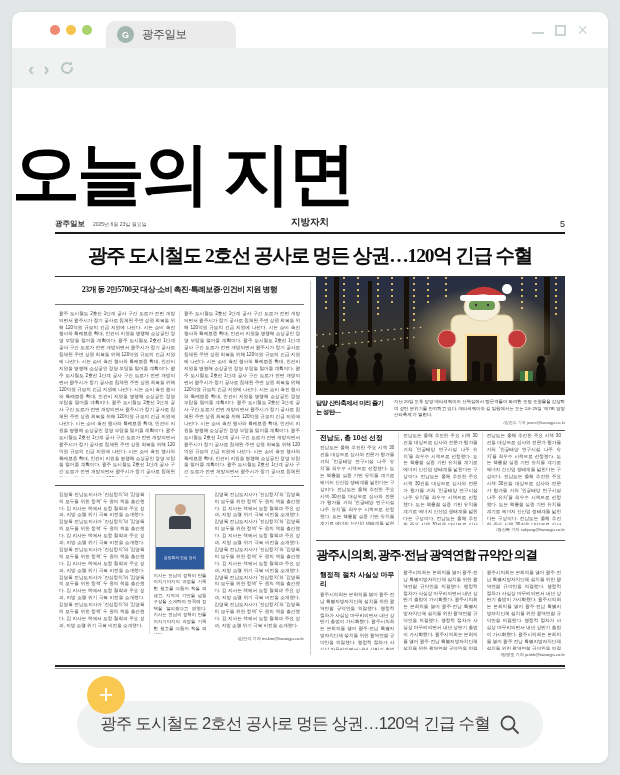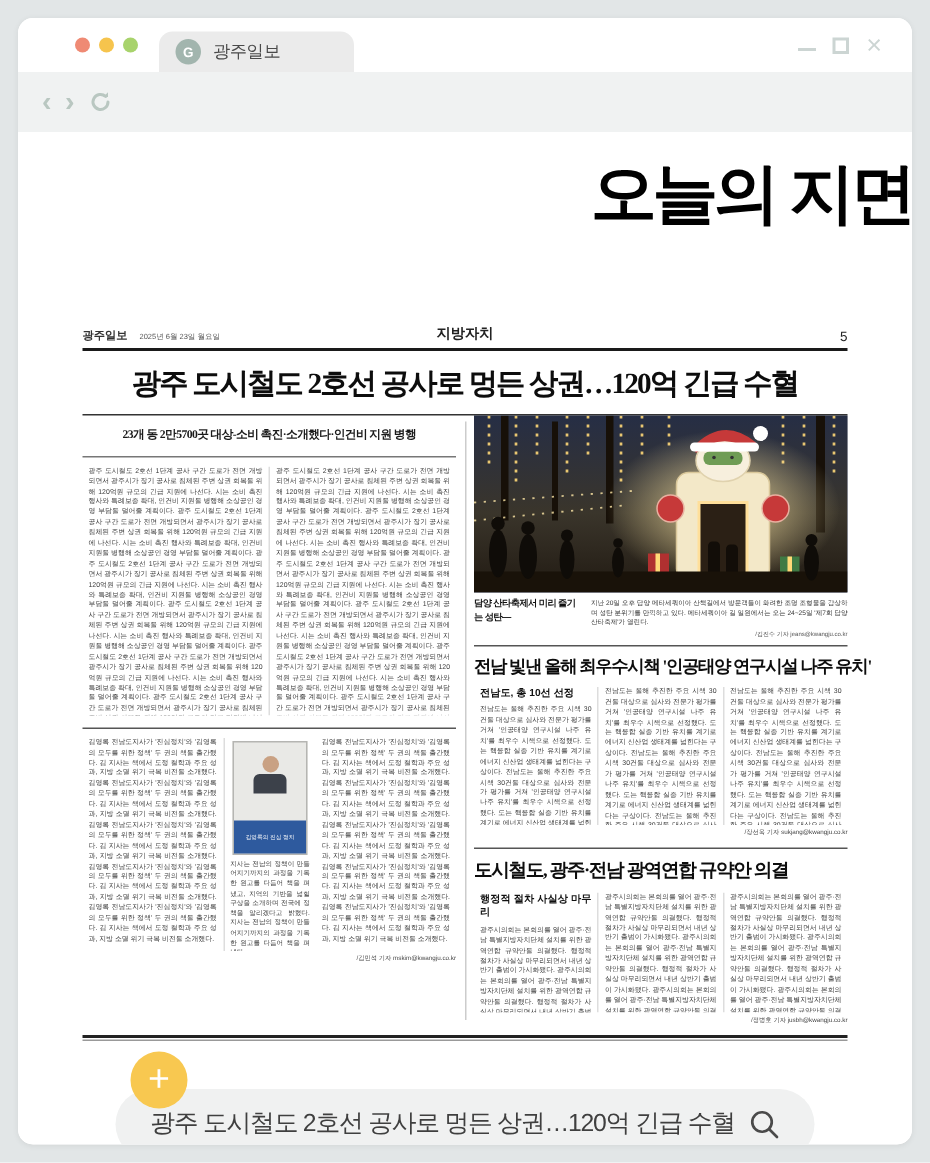--- a/index.html
+++ b/index.html
@@ -38,22 +38,22 @@
   .navbtn { color:#b9c7c1; font-size:19px; font-weight:bold; line-height:1; }
   .urlbar {
     flex:1; height:28px; background:#fff; border-radius:14px;
     display:flex; align-items:center; padding:0 13px; margin-left:5px;
   }
   .url { font-size:12.5px; color:#c3cec9; letter-spacing:.2px; }
   .star { margin-left:auto; color:#c3cec9; font-size:16px; }
   
   .content { background:#fff; height:675px; }
   .page-title {
-    text-align:right; font-size:44px; font-weight:800; letter-spacing:-3px;
-    color:#000; padding-top:12px; height:128px;
+    text-align:left; font-size:68px; font-weight:800; letter-spacing:-3px;
+    color:#000; padding-top:41px; height:128px;
   }
   
   .newspaper { width:510px; margin:0 auto; color:#222; }
   .np-head { display:flex; align-items:flex-end; border-bottom:2px solid #1a1a1a; padding-bottom:3px; }
   .np-head .l { flex:1; display:flex; align-items:baseline; gap:8px; }
   .np-logo { font-size:7.5px; font-weight:bold; color:#333; }
   .np-date { font-size:5px; color:#555; }
   .np-section { font-size:9.5px; font-weight:bold; font-family:Liberation Serif, serif; }
   .np-head .r { flex:1; text-align:right; font-size:9px; }
   .np-headline {
@@ -165,21 +165,21 @@
         <span class="np-section">지방자치</span>
         <span class="r">5</span>
       </div>
 
       <div class="np-headline">광주 도시철도 2호선 공사로 멍든 상권…120억 긴급 수혈</div>
 
       <div class="np-main">
 
         <div class="np-left">
           <div class="np-subheads">
-            <div class="np-subhead">23개 동 2만5700곳 대상-소비 촉진·소개했다·인건비 지원 병행</div>
+            <div class="np-subhead">23개 동 2만5700곳 대상-소비 촉진·특례보증·인건비 지원 병행</div>
           </div>
           <div class="np-cols lead-cols">
             <div class="np-col">광주 도시철도 2호선 1단계 공사 구간 도로가 전면 개방되면서 광주시가 장기 공사로 침체된 주변 상권 회복을 위해 120억원 규모의 긴급 지원에 나선다. 시는 소비 촉진 행사와 특례보증 확대, 인건비 지원을 병행해 소상공인 경영 부담을 덜어줄 계획이다. 광주 도시철도 2호선 1단계 공사 구간 도로가 전면 개방되면서 광주시가 장기 공사로 침체된 주변 상권 회복을 위해 120억원 규모의 긴급 지원에 나선다. 시는 소비 촉진 행사와 특례보증 확대, 인건비 지원을 병행해 소상공인 경영 부담을 덜어줄 계획이다. 광주 도시철도 2호선 1단계 공사 구간 도로가 전면 개방되면서 광주시가 장기 공사로 침체된 주변 상권 회복을 위해 120억원 규모의 긴급 지원에 나선다. 시는 소비 촉진 행사와 특례보증 확대, 인건비 지원을 병행해 소상공인 경영 부담을 덜어줄 계획이다. 광주 도시철도 2호선 1단계 공사 구간 도로가 전면 개방되면서 광주시가 장기 공사로 침체된 주변 상권 회복을 위해 120억원 규모의 긴급 지원에 나선다. 시는 소비 촉진 행사와 특례보증 확대, 인건비 지원을 병행해 소상공인 경영 부담을 덜어줄 계획이다. 광주 도시철도 2호선 1단계 공사 구간 도로가 전면 개방되면서 광주시가 장기 공사로 침체된 주변 상권 회복을 위해 120억원 규모의 긴급 지원에 나선다. 시는 소비 촉진 행사와 특례보증 확대, 인건비 지원을 병행해 소상공인 경영 부담을 덜어줄 계획이다. 광주 도시철도 2호선 1단계 공사 구간 도로가 전면 개방되면서 광주시가 장기 공사로 침체된 주변 상권 회복을 위해 120억원 규모의 긴급 지원에 나선다. 시는 소비 촉진 행사와 특례보증 확대, 인건비 지원을 병행해 소상공인 경영 부담을 덜어줄 계획이다.</div>
             <div class="np-col">광주 도시철도 2호선 1단계 공사 구간 도로가 전면 개방되면서 광주시가 장기 공사로 침체된 주변 상권 회복을 위해 120억원 규모의 긴급 지원에 나선다. 시는 소비 촉진 행사와 특례보증 확대, 인건비 지원을 병행해 소상공인 경영 부담을 덜어줄 계획이다. 광주 도시철도 2호선 1단계 공사 구간 도로가 전면 개방되면서 광주시가 장기 공사로 침체된 주변 상권 회복을 위해 120억원 규모의 긴급 지원에 나선다. 시는 소비 촉진 행사와 특례보증 확대, 인건비 지원을 병행해 소상공인 경영 부담을 덜어줄 계획이다. 광주 도시철도 2호선 1단계 공사 구간 도로가 전면 개방되면서 광주시가 장기 공사로 침체된 주변 상권 회복을 위해 120억원 규모의 긴급 지원에 나선다. 시는 소비 촉진 행사와 특례보증 확대, 인건비 지원을 병행해 소상공인 경영 부담을 덜어줄 계획이다. 광주 도시철도 2호선 1단계 공사 구간 도로가 전면 개방되면서 광주시가 장기 공사로 침체된 주변 상권 회복을 위해 120억원 규모의 긴급 지원에 나선다. 시는 소비 촉진 행사와 특례보증 확대, 인건비 지원을 병행해 소상공인 경영 부담을 덜어줄 계획이다. 광주 도시철도 2호선 1단계 공사 구간 도로가 전면 개방되면서 광주시가 장기 공사로 침체된 주변 상권 회복을 위해 120억원 규모의 긴급 지원에 나선다. 시는 소비 촉진 행사와 특례보증 확대, 인건비 지원을 병행해 소상공인 경영 부담을 덜어줄 계획이다. 광주 도시철도 2호선 1단계 공사 구간 도로가 전면 개방되면서 광주시가 장기 공사로 침체된 주변 상권 회복을 위해 120억원 규모의 긴급 지원에 나선다. 시는 소비 촉진 행사와 특례보증 확대, 인건비 지원을 병행해 소상공인 경영 부담을 덜어줄 계획이다.</div>
           </div>
           <div class="np-divider"></div>
           <div class="np-cols art3-cols">
             <div class="np-col">김영록 전남도지사가 '진심정치'와 '김영록의 모두를 위한 정책' 두 권의 책을 출간했다. 김 지사는 책에서 도정 철학과 주요 성과, 지방 소멸 위기 극복 비전을 소개했다. 김영록 전남도지사가 '진심정치'와 '김영록의 모두를 위한 정책' 두 권의 책을 출간했다. 김 지사는 책에서 도정 철학과 주요 성과, 지방 소멸 위기 극복 비전을 소개했다. 김영록 전남도지사가 '진심정치'와 '김영록의 모두를 위한 정책' 두 권의 책을 출간했다. 김 지사는 책에서 도정 철학과 주요 성과, 지방 소멸 위기 극복 비전을 소개했다. 김영록 전남도지사가 '진심정치'와 '김영록의 모두를 위한 정책' 두 권의 책을 출간했다. 김 지사는 책에서 도정 철학과 주요 성과, 지방 소멸 위기 극복 비전을 소개했다. 김영록 전남도지사가 '진심정치'와 '김영록의 모두를 위한 정책' 두 권의 책을 출간했다. 김 지사는 책에서 도정 철학과 주요 성과, 지방 소멸 위기 극복 비전을 소개했다.</div>
             <div class="bookcol">
               <div class="book">
@@ -263,32 +263,31 @@
               </g>
             </svg>
           </div>
           <div class="caption">
             <div class="cap-title">담양 산타축제서 미리 즐기는 성탄—</div>
             <div class="cap-right">
               <div class="cap-body">지난 20일 오후 담양 메타세쿼이아 산책길에서 방문객들이 화려한 조명 조형물을 감상하며 성탄 분위기를 만끽하고 있다. 메타세쿼이아 길 일원에서는 오는 24~25일 '제7회 담양 산타축제'가 열린다.</div>
               <div class="cap-credit">/김진수 기자 jeans@kwangju.co.kr</div>
             </div>
           </div>
-          <div class="art-head art2-head">전남 빛낸 올해 최우수시책 '인공태양 연구시설 나주 유치'</div>
           <div class="np-cols art2-cols">
             <div class="np-col">
               <div class="art-sub">전남도, 총 10선 선정</div>
               <span>전남도는 올해 추진한 주요 시책 30건을 대상으로 심사와 전문가 평가를 거쳐 '인공태양 연구시설 나주 유치'를 최우수 시책으로 선정했다. 도는 핵융합 실증 기반 유치를 계기로 에너지 신산업 생태계를 넓힌다는 구상이다. 전남도는 올해 추진한 주요 시책 30건을 대상으로 심사와 전문가 평가를 거쳐 '인공태양 연구시설 나주 유치'를 최우수 시책으로 선정했다. 도는 핵융합 실증 기반 유치를 계기로 에너지 신산업 생태계를 넓힌다는 구상이다. 전남도는 올해 추진한 주요 시책 30건을 대상으로 심사와 전문가 평가를 거쳐 '인공태양 연구시설 나주 유치'를 최우수 시책으로 선정했다. 도는 핵융합 실증 기반 유치를 계기로 에너지 신산업 생태계를 넓힌다는 구상이다. 전남도는 올해 추진한 주요 시책 30건을 대상으로 심사와 전문가 평가를 거쳐 '인공태양 연구시설 나주 유치'를 최우수 시책으로 선정했다. 도는 핵융합 실증 기반 유치를 계기로 에너지 신산업 생태계를 넓힌다는 구상이다. 전남도는 올해 추진한 주요 시책 30건을 대상으로 심사와 전문가 평가를 거쳐 '인공태양 연구시설 나주 유치'를 최우수 시책으로 선정했다. 도는 핵융합 실증 기반 유치를 계기로 에너지 신산업 생태계를 넓힌다는 구상이다. 전남도는 올해 추진한 주요 시책 30건을 대상으로 심사와 전문가 평가를 거쳐 '인공태양 연구시설 나주 유치'를 최우수 시책으로 선정했다.</span>
             </div>
             <div class="np-col">전남도는 올해 추진한 주요 시책 30건을 대상으로 심사와 전문가 평가를 거쳐 '인공태양 연구시설 나주 유치'를 최우수 시책으로 선정했다. 도는 핵융합 실증 기반 유치를 계기로 에너지 신산업 생태계를 넓힌다는 구상이다. 전남도는 올해 추진한 주요 시책 30건을 대상으로 심사와 전문가 평가를 거쳐 '인공태양 연구시설 나주 유치'를 최우수 시책으로 선정했다. 도는 핵융합 실증 기반 유치를 계기로 에너지 신산업 생태계를 넓힌다는 구상이다. 전남도는 올해 추진한 주요 시책 30건을 대상으로 심사와 전문가 평가를 거쳐 '인공태양 연구시설 나주 유치'를 최우수 시책으로 선정했다. 도는 핵융합 실증 기반 유치를 계기로 에너지 신산업 생태계를 넓힌다는 구상이다. 전남도는 올해 추진한 주요 시책 30건을 대상으로 심사와 전문가 평가를 거쳐 '인공태양 연구시설 나주 유치'를 최우수 시책으로 선정했다. 도는 핵융합 실증 기반 유치를 계기로 에너지 신산업 생태계를 넓힌다는 구상이다. 전남도는 올해 추진한 주요 시책 30건을 대상으로 심사와 전문가 평가를 거쳐 '인공태양 연구시설 나주 유치'를 최우수 시책으로 선정했다. 도는 핵융합 실증 기반 유치를 계기로 에너지 신산업 생태계를 넓힌다는 구상이다. 전남도는 올해 추진한 주요 시책 30건을 대상으로 심사와 전문가 평가를 거쳐 '인공태양 연구시설 나주 유치'를 최우수 시책으로 선정했다.</div>
             <div class="np-col">전남도는 올해 추진한 주요 시책 30건을 대상으로 심사와 전문가 평가를 거쳐 '인공태양 연구시설 나주 유치'를 최우수 시책으로 선정했다. 도는 핵융합 실증 기반 유치를 계기로 에너지 신산업 생태계를 넓힌다는 구상이다. 전남도는 올해 추진한 주요 시책 30건을 대상으로 심사와 전문가 평가를 거쳐 '인공태양 연구시설 나주 유치'를 최우수 시책으로 선정했다. 도는 핵융합 실증 기반 유치를 계기로 에너지 신산업 생태계를 넓힌다는 구상이다. 전남도는 올해 추진한 주요 시책 30건을 대상으로 심사와 전문가 평가를 거쳐 '인공태양 연구시설 나주 유치'를 최우수 시책으로 선정했다. 도는 핵융합 실증 기반 유치를 계기로 에너지 신산업 생태계를 넓힌다는 구상이다. 전남도는 올해 추진한 주요 시책 30건을 대상으로 심사와 전문가 평가를 거쳐 '인공태양 연구시설 나주 유치'를 최우수 시책으로 선정했다. 도는 핵융합 실증 기반 유치를 계기로 에너지 신산업 생태계를 넓힌다는 구상이다. 전남도는 올해 추진한 주요 시책 30건을 대상으로 심사와 전문가 평가를 거쳐 '인공태양 연구시설 나주 유치'를 최우수 시책으로 선정했다. 도는 핵융합 실증 기반 유치를 계기로 에너지 신산업 생태계를 넓힌다는 구상이다. 전남도는 올해 추진한 주요 시책 30건을 대상으로 심사와 전문가 평가를 거쳐 '인공태양 연구시설 나주 유치'를 최우수 시책으로 선정했다.</div>
           </div>
           <div class="byline">/장선욱 기자 sukjang@kwangju.co.kr</div>
           <div class="np-divider"></div>
-          <div class="art-head art4-head">도시철도, 광주·전남 광역연합 규약안 의결</div>
+          <div class="art-head art4-head">광주시의회, 광주·전남 광역연합 규약안 의결</div>
           <div class="np-cols art4-cols">
             <div class="np-col">
               <div class="art-sub">행정적 절차 사실상 마무리</div>
               <span>광주시의회는 본회의를 열어 광주·전남 특별지방자치단체 설치를 위한 광역연합 규약안을 의결했다. 행정적 절차가 사실상 마무리되면서 내년 상반기 출범이 가시화됐다. 광주시의회는 본회의를 열어 광주·전남 특별지방자치단체 설치를 위한 광역연합 규약안을 의결했다. 행정적 절차가 사실상 마무리되면서 내년 상반기 출범이 가시화됐다. 광주시의회는 본회의를 열어 광주·전남 특별지방자치단체 설치를 위한 광역연합 규약안을 의결했다. 행정적 절차가 사실상 마무리되면서 내년 상반기 출범이 가시화됐다. 광주시의회는 본회의를 열어 광주·전남 특별지방자치단체 설치를 위한 광역연합 규약안을 의결했다. 행정적 절차가 사실상 마무리되면서 내년 상반기 출범이 가시화됐다. 광주시의회는 본회의를 열어 광주·전남 특별지방자치단체 설치를 위한 광역연합 규약안을 의결했다.</span>
             </div>
             <div class="np-col">광주시의회는 본회의를 열어 광주·전남 특별지방자치단체 설치를 위한 광역연합 규약안을 의결했다. 행정적 절차가 사실상 마무리되면서 내년 상반기 출범이 가시화됐다. 광주시의회는 본회의를 열어 광주·전남 특별지방자치단체 설치를 위한 광역연합 규약안을 의결했다. 행정적 절차가 사실상 마무리되면서 내년 상반기 출범이 가시화됐다. 광주시의회는 본회의를 열어 광주·전남 특별지방자치단체 설치를 위한 광역연합 규약안을 의결했다. 행정적 절차가 사실상 마무리되면서 내년 상반기 출범이 가시화됐다. 광주시의회는 본회의를 열어 광주·전남 특별지방자치단체 설치를 위한 광역연합 규약안을 의결했다. 행정적 절차가 사실상 마무리되면서 내년 상반기 출범이 가시화됐다. 광주시의회는 본회의를 열어 광주·전남 특별지방자치단체 설치를 위한 광역연합 규약안을 의결했다.</div>
             <div class="np-col">광주시의회는 본회의를 열어 광주·전남 특별지방자치단체 설치를 위한 광역연합 규약안을 의결했다. 행정적 절차가 사실상 마무리되면서 내년 상반기 출범이 가시화됐다. 광주시의회는 본회의를 열어 광주·전남 특별지방자치단체 설치를 위한 광역연합 규약안을 의결했다. 행정적 절차가 사실상 마무리되면서 내년 상반기 출범이 가시화됐다. 광주시의회는 본회의를 열어 광주·전남 특별지방자치단체 설치를 위한 광역연합 규약안을 의결했다. 행정적 절차가 사실상 마무리되면서 내년 상반기 출범이 가시화됐다. 광주시의회는 본회의를 열어 광주·전남 특별지방자치단체 설치를 위한 광역연합 규약안을 의결했다. 행정적 절차가 사실상 마무리되면서 내년 상반기 출범이 가시화됐다. 광주시의회는 본회의를 열어 광주·전남 특별지방자치단체 설치를 위한 광역연합 규약안을 의결했다.</div>
           </div>
           <div class="byline">/정병호 기자 jusbh@kwangju.co.kr</div>
         </div>

